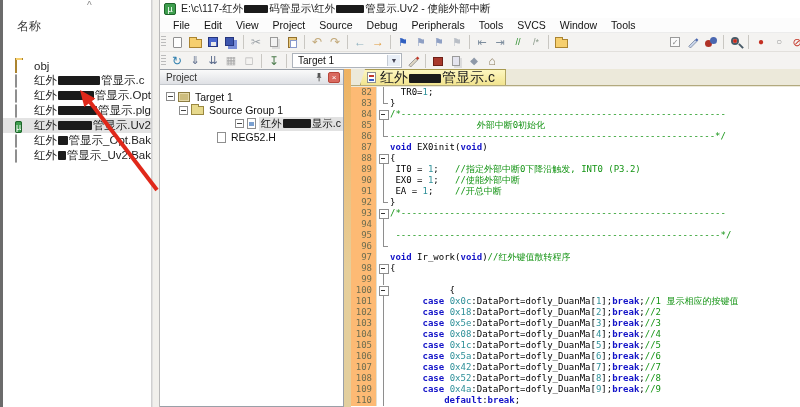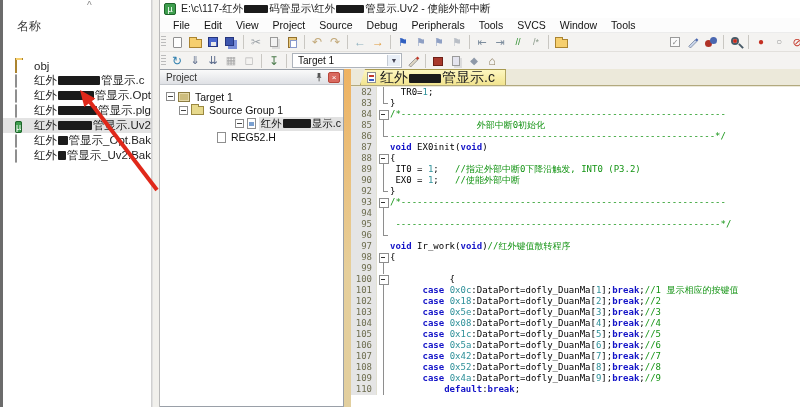--- a/index.html
+++ b/index.html
@@ -117,21 +117,21 @@
     background:linear-gradient(180deg,#eeb261,#e6cf9b 60%,#e2cf9f); }
   #tabbar { position:absolute; left:7px; right:0; top:0; height:17px; background:#ece9da;
     border-bottom:1px solid #b2a97e; display:flex; align-items:flex-end; padding-left:9px; }
   #tab-active { height:16px; background:linear-gradient(#fdf7c0,#f2e48f); border:1px solid #a89a50;
     border-bottom:none; display:flex; align-items:center; gap:4px; padding:0 10px 0 6px;
     font-size:14px; color:#222; clip-path:polygon(0 100%, 5px 0, 100% 0, 100% 100%);
     white-space:nowrap; overflow:hidden; max-width:230px; }
   #code { position:absolute; left:7px; right:0; top:18px; bottom:0; background:#fff; overflow:hidden;
     font-family:"DejaVu Sans Mono", monospace; font-size:9px; }
   .cl { height:11px; display:flex; align-items:center; white-space:pre; }
-  .ln { width:26px; flex:0 0 26px; background:#e5e5e5; color:#6e6e50; text-align:right;
+  .ln { width:26px; flex:0 0 26px; background:#fdba74; color:#6e6e50; text-align:right;
     padding-right:4px; border-right:1px solid #e2e1d4; height:11px; line-height:11px; }
   .fold { width:13px; flex:0 0 13px; height:11px; position:relative; }
   .fold.line::before { content:""; position:absolute; left:6px; top:0; bottom:0; border-left:1px solid #8e8e8e; }
   .fold.end::before { content:""; position:absolute; left:6px; top:0; height:6px; border-left:1px solid #8e8e8e; }
   .fold.end::after { content:""; position:absolute; left:6px; top:5px; width:5px; border-top:1px solid #8e8e8e; }
   .fold.open::before { content:""; position:absolute; left:2px; top:1px; width:8px; height:8px;
     background:#fff; border:1px solid #8e8e8e; }
   .fold.open::after { content:""; position:absolute; left:4px; top:5px; width:4px; border-top:1px solid #333; }
   .codetext { height:11px; line-height:11px; overflow:hidden; }
   .tok-k { color:#1414c8; font-weight:bold; }
@@ -408,20 +408,21 @@
     <div id="code">
         <div class="cl"><span class="ln">82</span><span class="fold line"></span><span class="codetext"><span class="tok-p">  TR0=</span><span class="tok-n">1</span><span class="tok-p">;</span></span></div>
         <div class="cl"><span class="ln">83</span><span class="fold end"></span><span class="codetext"><span class="tok-p">}</span></span></div>
         <div class="cl"><span class="ln">84</span><span class="fold open"></span><span class="codetext"><span class="tok-c">/*------------------------------------------------------------</span></span></div>
         <div class="cl"><span class="ln">85</span><span class="fold line"></span><span class="codetext"><span class="tok-c">                外部中断0初始化</span></span></div>
         <div class="cl"><span class="ln">86</span><span class="fold end"></span><span class="codetext"><span class="tok-c">------------------------------------------------------------*/</span></span></div>
         <div class="cl"><span class="ln">87</span><span class="fold "></span><span class="codetext"><span class="tok-k">void</span><span class="tok-p"> EX0init(</span><span class="tok-k">void</span><span class="tok-p">)</span></span></div>
         <div class="cl"><span class="ln">88</span><span class="fold open"></span><span class="codetext"><span class="tok-p">{</span></span></div>
         <div class="cl"><span class="ln">89</span><span class="fold line"></span><span class="codetext"><span class="tok-p"> IT0 = </span><span class="tok-n">1</span><span class="tok-p">;   </span><span class="tok-c">//指定外部中断0下降沿触发, INT0 (P3.2)</span></span></div>
         <div class="cl"><span class="ln">90</span><span class="fold line"></span><span class="codetext"><span class="tok-p"> EX0 = </span><span class="tok-n">1</span><span class="tok-p">;   </span><span class="tok-c">//使能外部中断</span></span></div>
+        <div class="cl"><span class="ln">91</span><span class="fold line"></span><span class="codetext"><span class="tok-p"> EA = </span><span class="tok-n">1</span><span class="tok-p">;    </span><span class="tok-c">//开总中断</span></span></div>
         <div class="cl"><span class="ln">92</span><span class="fold end"></span><span class="codetext"><span class="tok-p">}</span></span></div>
         <div class="cl"><span class="ln">93</span><span class="fold open"></span><span class="codetext"><span class="tok-c">/*------------------------------------------------------------</span></span></div>
         <div class="cl"><span class="ln">94</span><span class="fold line"></span></div>
         <div class="cl"><span class="ln">95</span><span class="fold line"></span><span class="codetext"><span class="tok-c"> ------------------------------------------------------------*/</span></span></div>
         <div class="cl"><span class="ln">96</span><span class="fold end"></span><span class="codetext"><span class="tok-p"></span></span></div>
         <div class="cl"><span class="ln">97</span><span class="fold "></span><span class="codetext"><span class="tok-k">void</span><span class="tok-p"> Ir_work(</span><span class="tok-k">void</span><span class="tok-p">)</span><span class="tok-c">//红外键值散转程序</span></span></div>
         <div class="cl"><span class="ln">98</span><span class="fold open"></span><span class="codetext"><span class="tok-p">{</span></span></div>
         <div class="cl"><span class="ln">99</span><span class="fold line"></span></div>
         <div class="cl"><span class="ln">100</span><span class="fold open"></span><span class="codetext"><span class="tok-p">           {</span></span></div>
         <div class="cl"><span class="ln">101</span><span class="fold line"></span><span class="codetext"><span class="tok-p">      </span><span class="tok-k">case</span><span class="tok-p"> </span><span class="tok-n">0x0c</span><span class="tok-p">:DataPort=dofly_DuanMa[</span><span class="tok-n">1</span><span class="tok-p">];</span><span class="tok-k">break</span><span class="tok-p">;</span><span class="tok-c">//1 显示相应的按键值</span></span></div>

